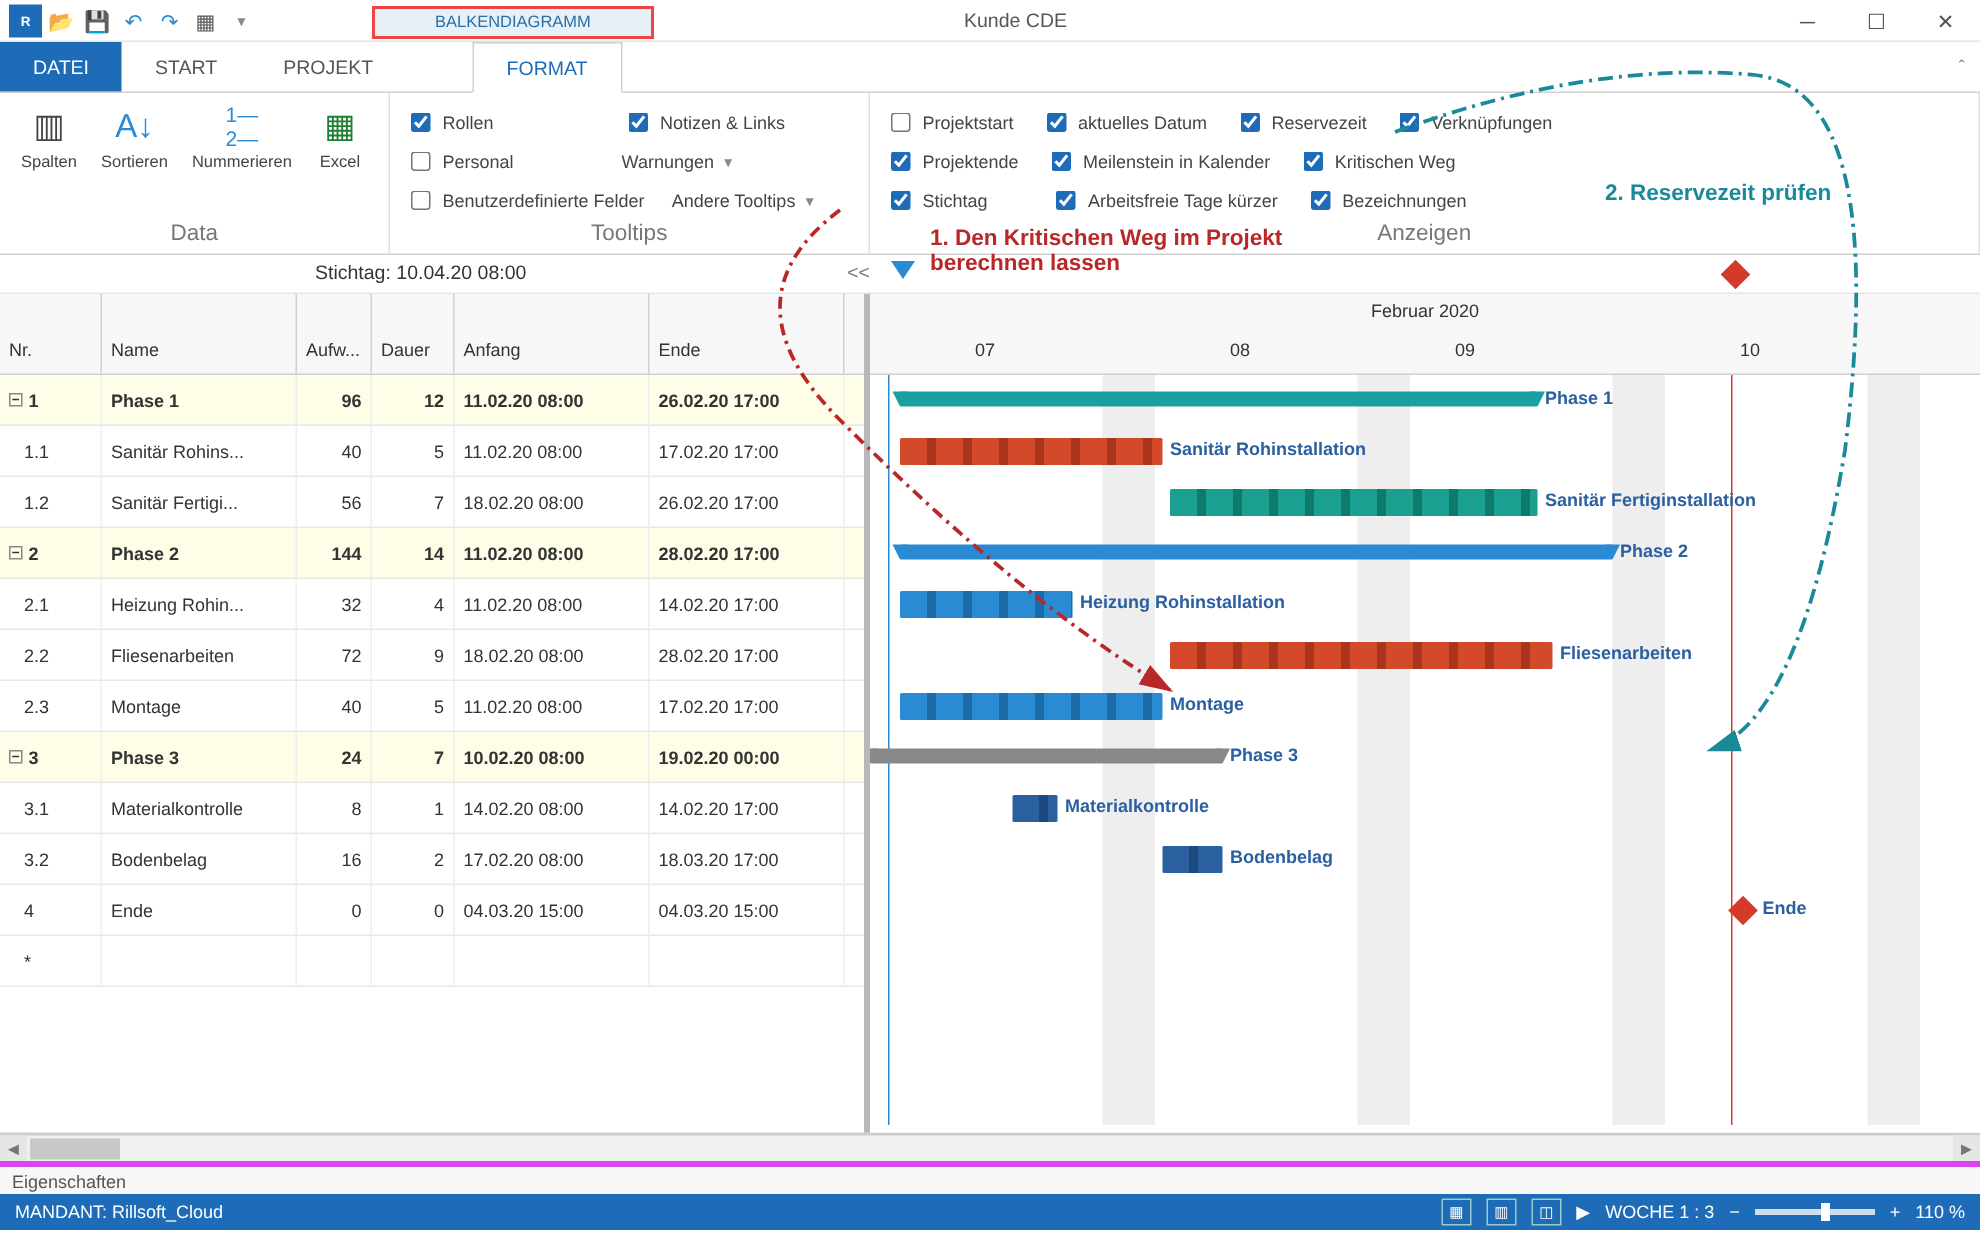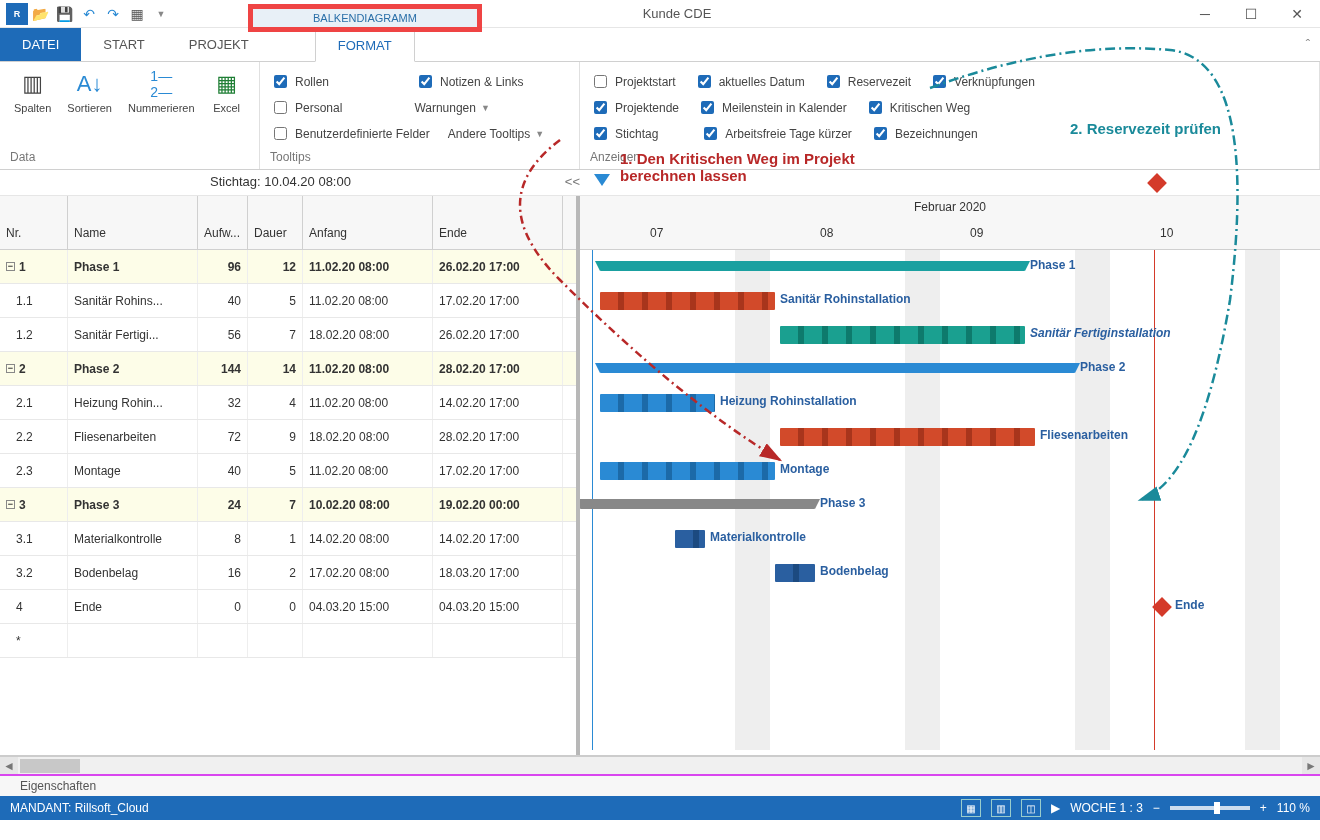--- a/index.html
+++ b/index.html
@@ -3,29 +3,29 @@
 <meta charset="utf-8">
 <style>
 html,body{margin:0;padding:0;font-family:"Segoe UI",Arial,sans-serif;font-size:12px;color:#333;background:#fff;overflow:hidden;width:1320px;height:840px}
 *{box-sizing:border-box}
 .titlebar{height:28px;background:#fff;display:flex;align-items:center;border-bottom:1px solid #e6e6e6}
 .titlebar .qat{display:flex;align-items:center;padding-left:6px;gap:2px}
 .titlebar .qat span{width:22px;height:22px;display:flex;align-items:center;justify-content:center;font-size:14px}
 .titlebar .ttl{flex:1;text-align:center;font-size:13px;color:#555}
 .titlebar .wbtns{display:flex}
 .titlebar .wbtns div{width:46px;height:28px;display:flex;align-items:center;justify-content:center;color:#555;font-size:14px}
-.tool-title{position:absolute;left:248px;top:4px;background:#e8f0f7;color:#2a6fa8;font-size:11px;padding:3px 60px;border:5px solid #ef4444}
+.tool-title{position:absolute;left:248px;top:4px;background:#e8f0f7;color:#2a6fa8;font-size:11px;padding:3px 40px;border:2px solid #ef4444}
 .tabbar{height:34px;display:flex;align-items:stretch;background:#fff;border-bottom:1px solid #d0d0d0}
 .tabbar .tab{padding:0 22px;display:flex;align-items:center;font-size:13px;color:#555;border-right:0}
 .tabbar .tab.file{background:#1e6bb8;color:#fff;font-weight:400}
 .tabbar .tab.active{background:#fff;border:1px solid #d0d0d0;border-bottom-color:#fff;margin-bottom:-1px;color:#1e6bb8}
 .ribbon{height:108px;display:flex;border-bottom:1px solid #d0d0d0;background:#fff;position:relative}
 .rgroup{border-right:1px solid #e0e0e0;padding:4px 10px 2px 10px;display:flex;flex-direction:column}
 .rgroup .gbody{flex:1;display:flex;align-items:flex-start;gap:8px}
-.rgroup .glabel{font-size:12px;color:#777;padding:3px 0}
+.rgroup .glabel{text-align:center;font-size:15px;color:#777;padding:3px 0}
 .bigbtn{display:flex;flex-direction:column;align-items:center;gap:2px;padding:2px 4px;font-size:11px;color:#444}
 .bigbtn .ic{width:32px;height:32px;display:flex;align-items:center;justify-content:center;font-size:22px}
 .chkcol{display:flex;flex-direction:column;gap:7px;padding-top:6px}
 .chkrow{display:flex;gap:18px}
 .chk{display:flex;align-items:center;gap:5px;font-size:12px;color:#444;white-space:nowrap}
 .chk input{width:13px;height:13px;accent-color:#1e6bb8}
 .stich{height:26px;padding:4px 0 4px 210px;font-size:13px;color:#333;border-bottom:1px solid #e6e6e6;position:relative}
 .stich .nav{position:absolute;right:740px;top:4px;color:#777}
 .splitwrap{display:flex;height:560px;border-bottom:1px solid #ccc}
 .grid{width:580px;border-right:4px solid #b8b8b8;overflow:hidden;display:flex;flex-direction:column}
@@ -49,21 +49,21 @@
 .bar.summary::before{left:-5px}.bar.summary::after{right:-5px}
 .bar.summary.teal{background:#1aa0a0}.bar.summary.teal::before,.bar.summary.teal::after{border-top-color:#1aa0a0}
 .bar.summary.blue{background:#2a8ad4}.bar.summary.blue::before,.bar.summary.blue::after{border-top-color:#2a8ad4}
 .bar.task{background:repeating-linear-gradient(90deg,var(--c) 0 18px,var(--c2) 18px 24px)}
 .blabel{position:absolute;top:8px;font-size:12px;font-weight:bold;color:#2a5fa0;white-space:nowrap}
 .mile{position:absolute;width:14px;height:14px;background:#d43a2a;transform:rotate(45deg)}
 .hsb{height:18px;background:#f0f0f0;border-top:1px solid #ccc;display:flex}
 .hsb .track{flex:1;position:relative}
 .hsb .thumb{position:absolute;left:2px;top:2px;height:14px;width:60px;background:#c8c8c8}
 .hsb .arr{width:18px;display:flex;align-items:center;justify-content:center;color:#777;background:#e6e6e6}
-.props{height:22px;padding:3px 20px;font-size:12px;color:#555;border-top:2px solid #d946ef;background:#f7f7f7}
+.props{height:22px;padding:3px 8px;font-size:12px;color:#555;border-top:4px solid #d946ef;background:#f7f7f7}
 .status{height:24px;background:#1e6bb8;color:#fff;display:flex;align-items:center;font-size:12px}
 .status .l{padding:0 10px}
 .status .r{margin-left:auto;display:flex;align-items:center;gap:10px;padding-right:10px}
 .status .r .sic{width:20px;height:18px;border:1px solid #9cc;display:flex;align-items:center;justify-content:center;font-size:10px}
 .ann{position:absolute;font-size:15px;font-weight:bold;pointer-events:none}
 svg.overlay{position:absolute;left:0;top:0;pointer-events:none}
 </style>
 </head>
 <body>
 
@@ -342,21 +342,21 @@
       <div style="position:absolute;left:12px;top:0;bottom:0;border-left:1px solid #2a8ad4"></div>
       <div style="position:absolute;left:574px;top:0;bottom:0;border-left:1px solid #d43a2a"></div>
     <div class="grow2" style="top: 0px;">
           <div class="bar summary teal" style="left: 20px; width: 425px;"></div>
           <div class="blabel" style="left: 450px;">Phase 1</div>
         </div>
         <div class="grow2" style="top: 34px;">
           <div class="bar task" style="--c: #d24a2a; --c2: #a8351c; left: 20px; width: 175px;"></div>
           <div class="blabel" style="left: 200px;">Sanitär Rohinstallation</div>
         </div>
-        <div class="grow2" style="top: 68px; font-style: italic;">
+        <div class="grow2" style="top: 68px;">
           <div class="bar task" style="--c: #1aa090; --c2: #0e7a6c; left: 200px; width: 245px;"></div>
           <div class="blabel" style="left: 450px;">Sanitär Fertiginstallation</div>
         </div>
         <div class="grow2" style="top: 102px;">
           <div class="bar summary blue" style="left: 20px; width: 475px;"></div>
           <div class="blabel" style="left: 500px;">Phase 2</div>
         </div>
         <div class="grow2" style="top: 136px;">
           <div class="bar task" style="--c: #2a8ad4; --c2: #1c6aa8; left: 20px; width: 115px;"></div>
           <div class="blabel" style="left: 140px;">Heizung Rohinstallation</div>

